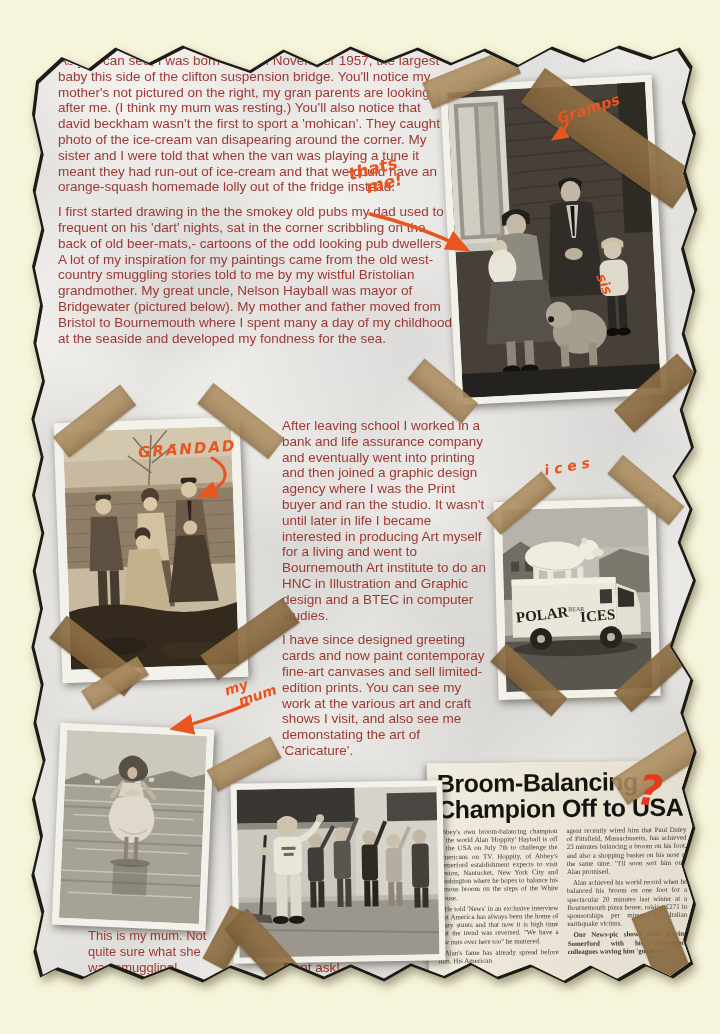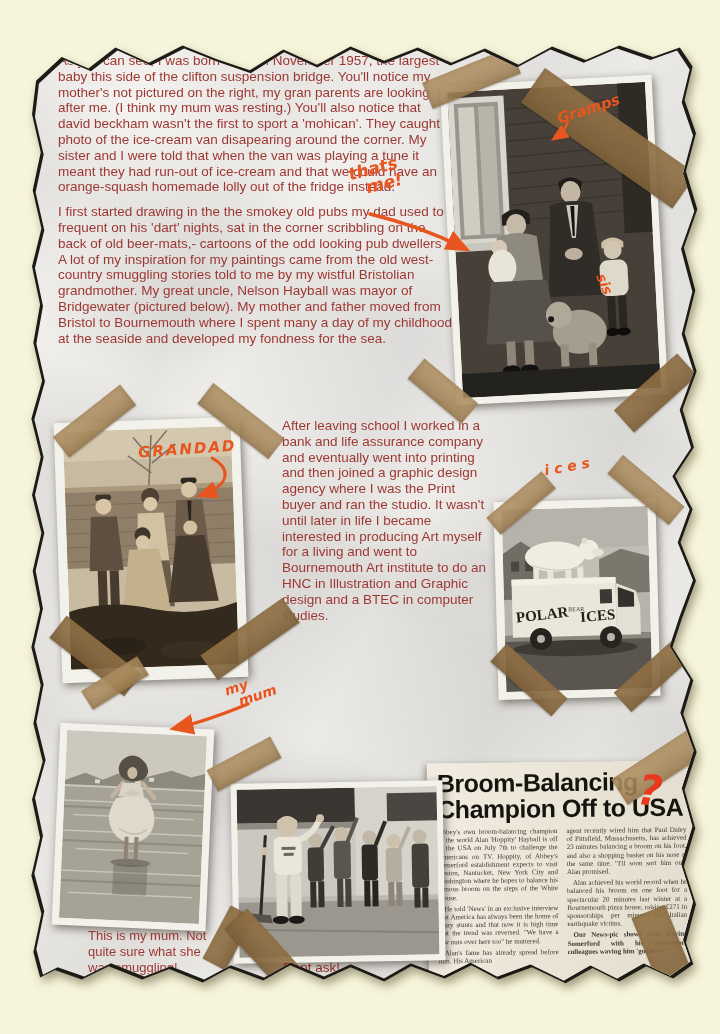--- a/index.html
+++ b/index.html
@@ -74,20 +74,21 @@
   <div class="paper-white">
     <div class="content">
 
       <div class="bio" id="bio-top">
         <p>As you can see, I was born on  20th November 1957, the largest baby this side of the clifton suspension bridge. You'll notice my mother's not pictured on the right, my gran parents are looking after me. (I think my mum was resting.) You'll also notice that david beckham wasn't the first to sport a 'mohican'. They caught a photo of the ice-cream van disapearing around the corner. My sister and I were told that when the van was playing a tune it meant they had run-out of ice-cream and that we could have an orange-squash homemade lolly out of the fridge instead.</p>
         <p>I first started drawing in the the smokey old pubs my dad used to frequent on his 'dart' nights, sat in the corner scribbling on the back of old beer-mats,- cartoons  of the odd looking pub dwellers . A lot of my inspiration for my paintings came from the old west-country smuggling stories told to me by my wistful Bristolian grandmother. My great uncle, Nelson Hayball was mayor of Bridgewater (pictured below). My mother and father moved from Bristol to Bournemouth where I spent many a day of my childhood at the seaside and developed my fondness for the sea.</p>
       </div>
 
       <div class="bio" id="bio-mid">
         <p>After leaving school I worked in a bank and life assurance company and eventually went into printing and then joined a graphic design agency where I was the Print buyer and ran the studio. It wasn't until later in life I became interested in producing Art myself for a living and went to Bournemouth Art institute to do an HNC in Illustration and Graphic design and a BTEC in computer studies.</p>
+        <p>I have since designed greeting cards and now paint contemporay fine-art canvases and sell limited-edition prints. You can see my work at the various art and craft shows I visit, and also see me demonstating the art of 'Caricature'.</p>
       </div>
 
       <div class="photo" id="photo-family">
         <svg width="198" height="306" viewBox="0 0 198 306">
           <rect width="198" height="306" fill="#474039"></rect>
           <g stroke="#3a342e" stroke-width="1.5">
             <line x1="58" y1="20" x2="198" y2="14"></line>
               <line x1="58" y1="36" x2="198" y2="30"></line>
             <line x1="58" y1="52" x2="198" y2="46"></line>
               <line x1="58" y1="68" x2="198" y2="62"></line>

